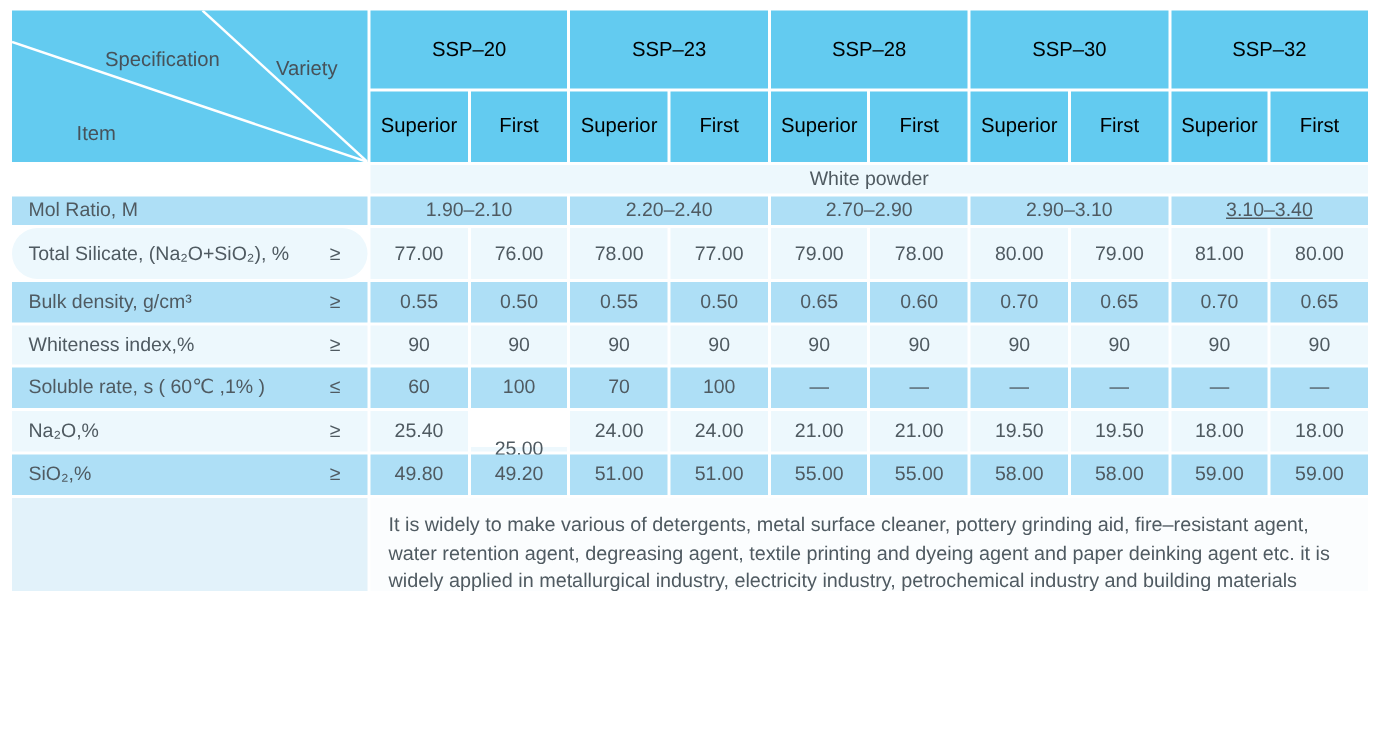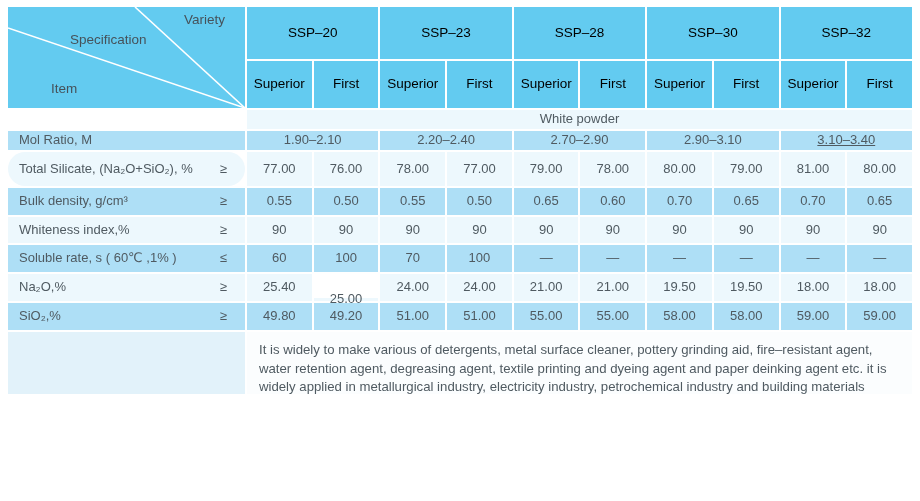--- a/index.html
+++ b/index.html
@@ -31,21 +31,21 @@
   .row-label{flex:0 1 auto;}
   .row-constraint{flex:0 0 auto;margin-left:6px;}
 
   .corner-cell{
     grid-column:1;grid-row:1 / 3;position:relative;
     background:var(--header,#63cbf0);color:#46525a;
   }
   .corner-cell svg{position:absolute;left:0;top:0;width:100%;height:100%;}
   .corner-txt{position:absolute;font-size:13.5px;}
   .corner-spec{left:62px;top:25px;}
-  .corner-variety{left:176px;top:5px;}
+  .corner-variety{left:176px;top:31px;}
   .corner-item{left:43px;top:74px;}
 
   .app-label-cell{
     grid-column:1;grid-row:11;
     background:var(--app-label-bg,#e2f2fa);
     justify-content:flex-start;padding-left:11px;
   }
   .app-text-cell{
     grid-column:2 / 12;grid-row:11;
     background:var(--app-text-bg,#fbfdfe);

